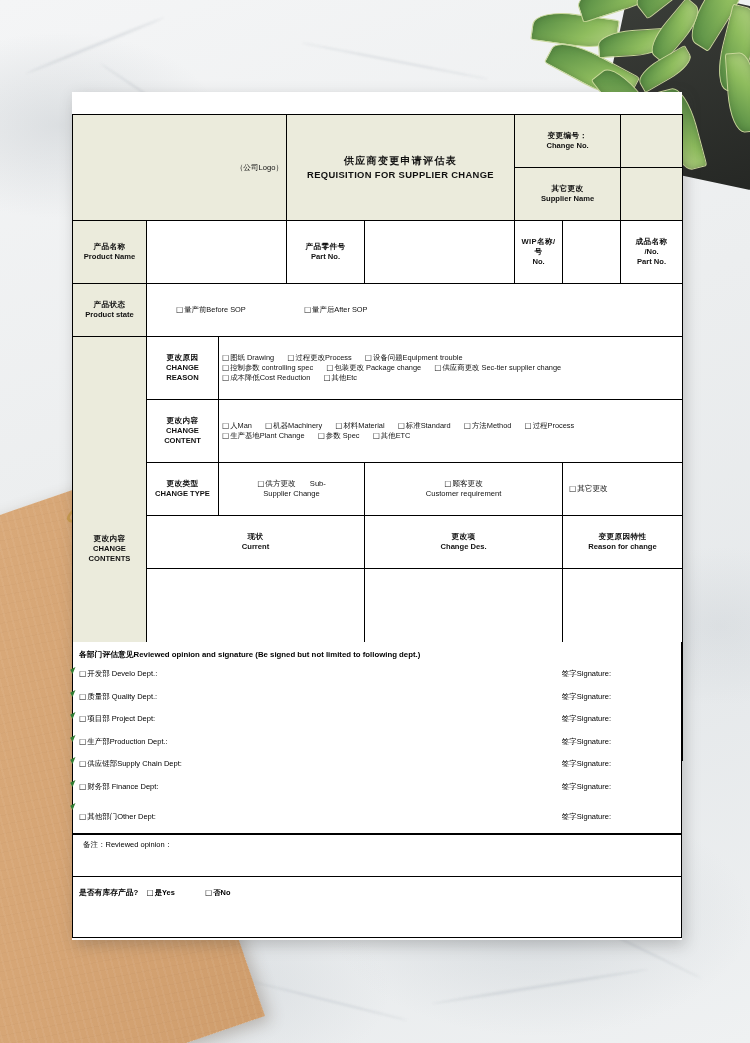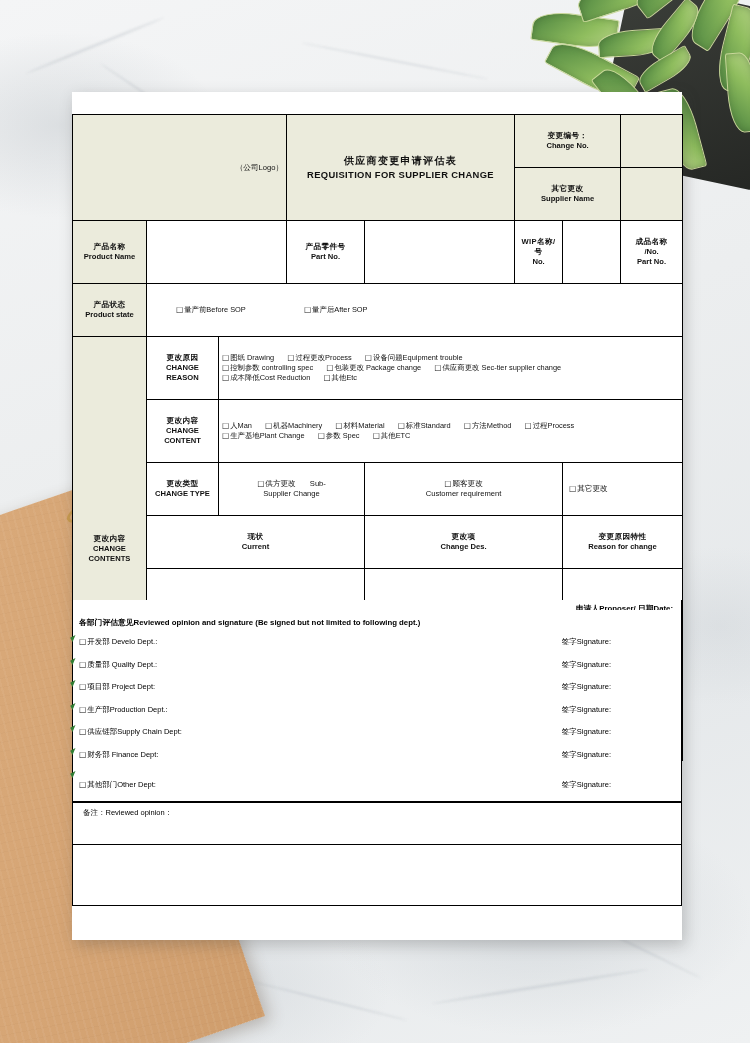--- a/index.html
+++ b/index.html
@@ -127,21 +127,21 @@
     position: absolute; left: 0; top: 508px;
     width: 610px; height: 18px;
     border-left: 1px solid #000; border-right: 1px solid #000;
     border-bottom: 2px solid #000;
     font-size: 7.8px; font-weight: bold;
     text-align: right; padding-right: 8px; line-height: 18px;
     background: #fff;
   }
 
   .lower {
-    position: absolute; left: 0; top: 518px;
+    position: absolute; left: 0; top: 550px;
     width: 610px; height: 296px;
     border: 1px solid #000; border-top: none;
     background: #fff;
   }
   .lower-head { font-size: 7.8px; font-weight: bold; padding: 7px 0 3px 6px; }
   .dept {
     position: relative;
     font-size: 7.5px;
     padding: 0 6px 0 6px;
     height: 22.5px; line-height: 22.5px;
@@ -380,21 +380,20 @@
       </tr>
 
       <tr>
         <td colspan="3" style="height:192px"></td>
         <td colspan="3"></td>
         <td colspan="2"></td>
       </tr>
     </tbody>
       </table>
 
-    <div class="proposer">申请人Proposer/ 日期Date:</div>
 
     <div class="lower">
       <div class="lower-head">各部门评估意见Reviewed opinion and signature (Be signed  but not limited to following dept.)</div>
 
       <div class="dept">
         <span class="greenarrow" style="top:5px"></span>
         <span class="bx">□</span><span>开发部 Develo Dept.:</span>
         <span class="sig">签字Signature:</span>
       </div>
       <div class="dept">
@@ -425,16 +424,21 @@
       <div class="dept spaced">
         <span class="greenarrow" style="top:-2px"></span>
         <span class="bx">□</span><span>其他部门Other Dept:</span>
         <span class="sig">签字Signature:</span>
       </div>
 
       <div class="remark-sep"></div>
       <div class="remark">备注：Reviewed opinion：</div>
       <div class="remark-line"></div>
 
+      <div class="stock">
+        <span>是否有库存产品?</span>
+        <span class="opt"><span class="bx">□</span><span>是Yes</span></span>
+        <span class="opt"><span class="bx">□</span><span>否No</span></span>
+      </div>
     </div>
 
   </div>
 </div>
 
 </body></html>

